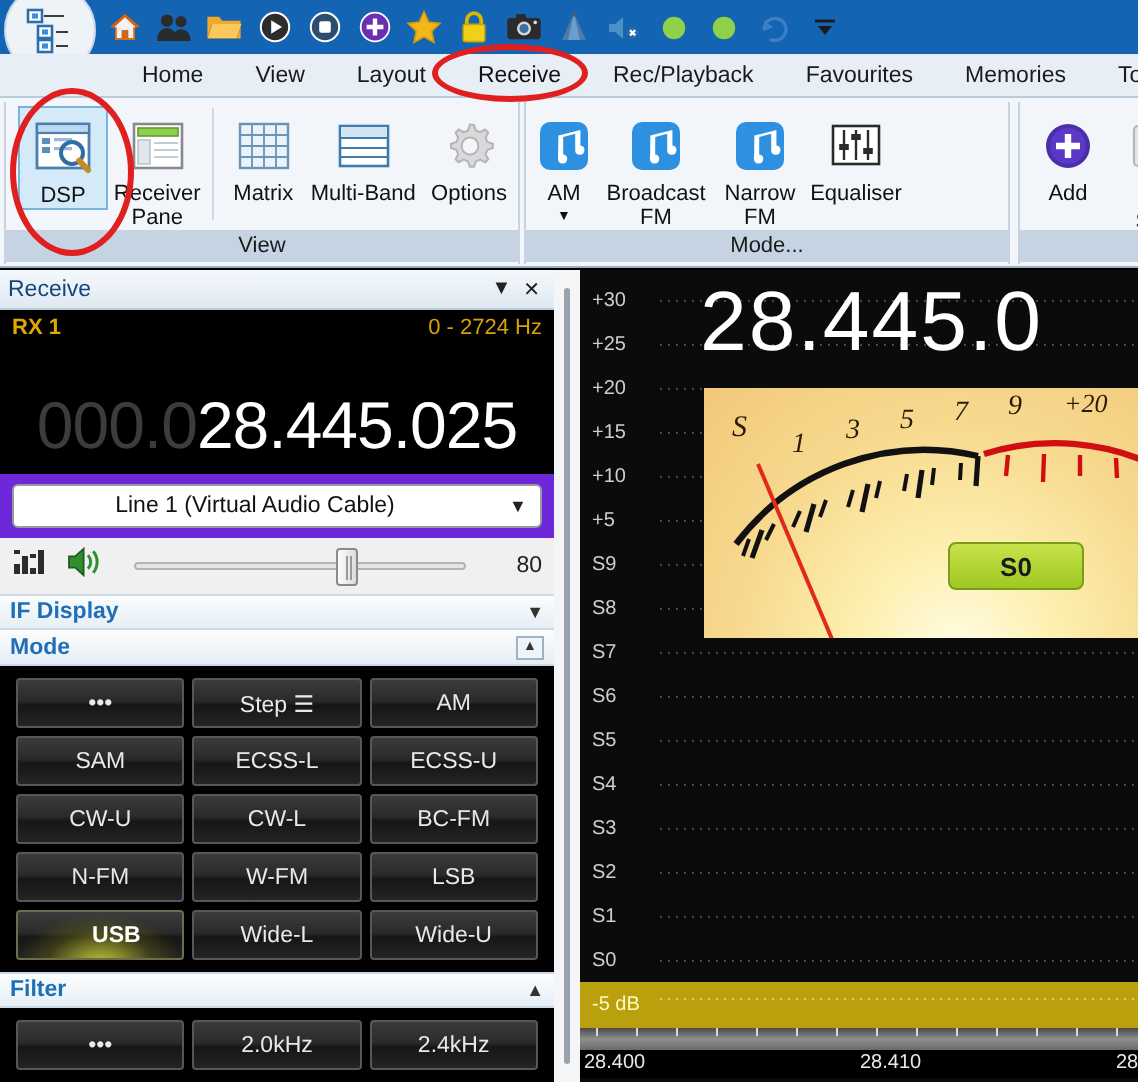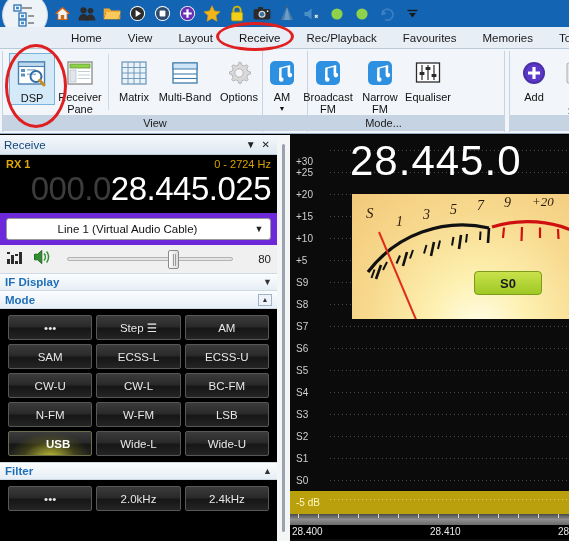--- a/index.html
+++ b/index.html
@@ -94,21 +94,21 @@
   }
   .panel-title .t { flex: 1; }
   .panel-title .ctl { font-size: 10px; color: #222; padding: 0 3px; }
 
   .freqbox { background: #000; padding: 3px 6px 5px 6px; }
   .freqrow1 { display:flex; justify-content: space-between; font-size: 11px; color: #d8a100; }
   .freqrow1 .rx { color: #e0a800; font-weight: bold; }
   .bigfreq {
     font-family: "Liberation Sans", sans-serif;
     font-size: 33px; letter-spacing: -0.5px; line-height: 38px;
-    text-align: right; white-space: nowrap;
+    text-align: center; white-space: nowrap; margin-top: 24px;
   }
   .bigfreq .dim { color: #3c3c3c; }
   .bigfreq .lit { color: #ffffff; }
 
   .audiosel-wrap { background: #6d28d9; padding: 5px 6px; }
   .audiosel {
     height: 22px; background: #fff; border: 1px solid #9a9a9a; border-radius: 3px;
     display:flex; align-items:center; font-size: 11.5px; color:#111;
     position: relative;
   }
@@ -364,21 +364,21 @@
     <div class="tab">Layout</div>
     <div class="tab active">Receive</div>
     <div class="tab">Rec/Playback</div>
     <div class="tab">Favourites</div>
     <div class="tab">Memories</div>
     <div class="tab">To</div>
   </div>
 
   <div class="ribbon">
 
-    <div class="rgroup" style="left:2px;width:306px;">
+    <div class="rgroup" style="left:2px;width:258px;">
       <div class="rgroup-inner">
         <div class="rbtn selected" style="width:46px;margin-left:6px;">
           <span class="ico">
             <svg width="30" height="28" viewBox="0 0 30 28">
               <rect x="1.5" y="2" width="26" height="22" fill="#ffffff" stroke="#4a7fae" stroke-width="1.4"></rect>
               <rect x="1.5" y="2" width="26" height="4.5" fill="#bcd8ef" stroke="#4a7fae" stroke-width="1.1"></rect>
               <rect x="4" y="9" width="4" height="3" fill="#5e8fbc"></rect>
               <rect x="4" y="13.5" width="4" height="3" fill="#5e8fbc"></rect>
               <rect x="10" y="9" width="9" height="1.6" fill="#9ab9d4"></rect>
               <rect x="10" y="13.5" width="9" height="1.6" fill="#9ab9d4"></rect>
@@ -629,21 +629,21 @@
     <div class="gridline" style="top:191px;"></div>
     <div class="gridline" style="top:213px;"></div>
     <div class="gridline" style="top:235px;"></div>
     <div class="gridline" style="top:257px;"></div>
     <div class="gridline" style="top:279px;"></div>
     <div class="gridline" style="top:301px;"></div>
     <div class="gridline" style="top:323px;"></div>
     <div class="gridline" style="top:345px;"></div>
 
     <div class="yaxis">
-      <span class="ytick" style="top:22px;">+30</span>
+      <span class="ytick" style="top:11px;">+30</span>
       <span class="ytick" style="top:33px;">+25</span>
       <span class="ytick" style="top:55px;">+20</span>
       <span class="ytick" style="top:77px;">+15</span>
       <span class="ytick" style="top:99px;">+10</span>
       <span class="ytick" style="top:121px;">+5</span>
       <span class="ytick" style="top:143px;">S9</span>
       <span class="ytick" style="top:165px;">S8</span>
       <span class="ytick" style="top:187px;">S7</span>
       <span class="ytick" style="top:209px;">S6</span>
       <span class="ytick" style="top:231px;">S5</span>

